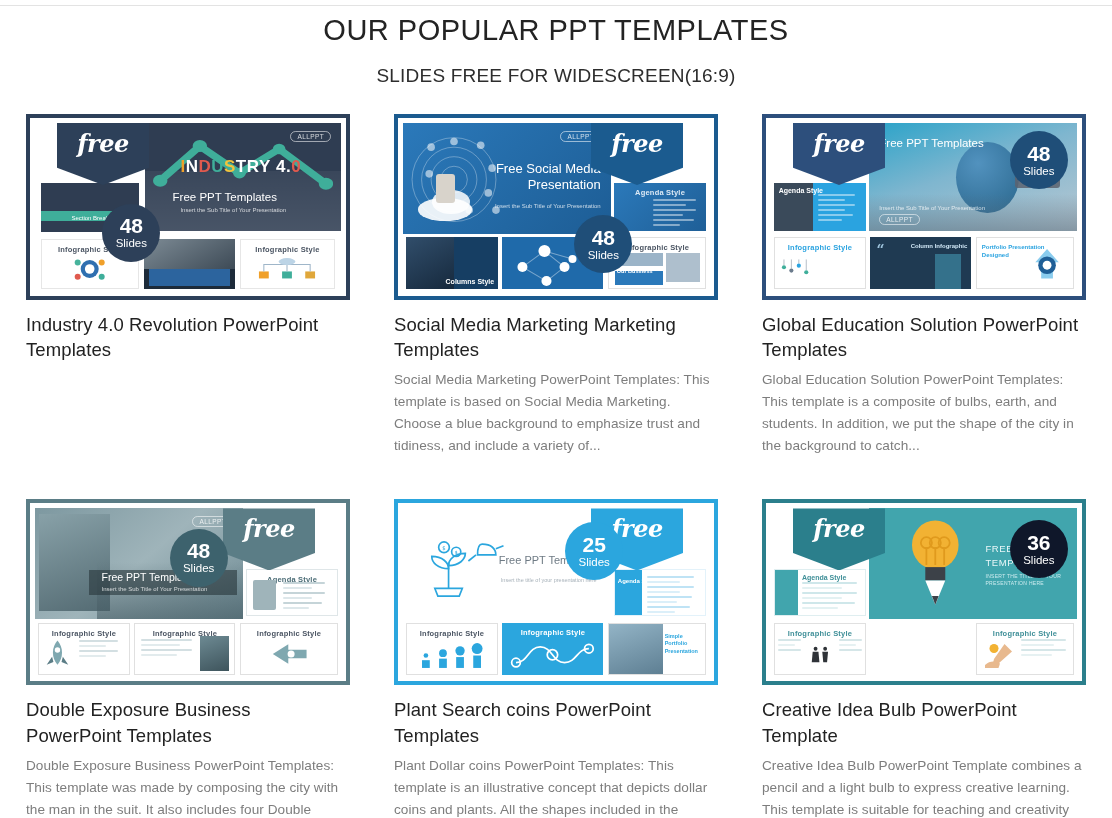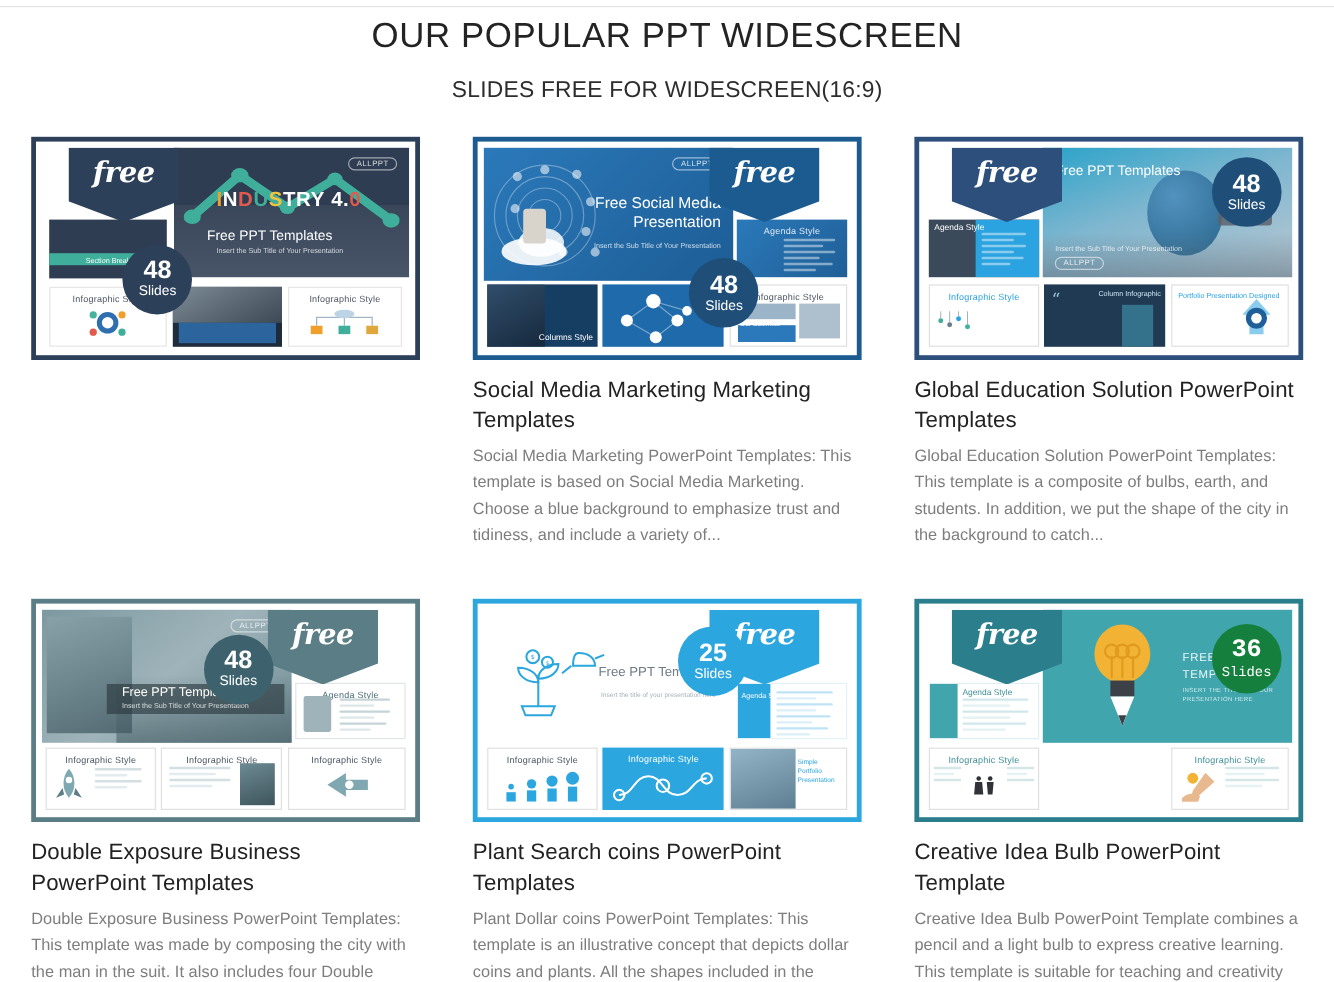--- a/index.html
+++ b/index.html
@@ -72,21 +72,21 @@
   .badge {
     position:absolute; z-index:7; border-radius:50%;
     width:58px; height:58px; background:#2d4059; color:#fff;
     display:flex; flex-direction:column; align-items:center; justify-content:center;
     line-height:1;
   }
   .badge .num { font-size:21px; font-weight:700; }
   .badge .lbl { font-size:11.5px; font-weight:400; margin-top:2px; }
 
   
-  .panel { position:absolute; overflow:hidden; }
+  .panel { position:absolute; overflow:hidden;font-weight:bold; }
   .panel-label {
     position:absolute; top:5px; left:0; right:0; text-align:center;
     font-size:7.5px; color:#4b5563; letter-spacing:.2px;
   }
   .lines { position:absolute; }
   .line { height:2px; background:rgba(255,255,255,.45); margin-bottom:3px; border-radius:1px; }
   .dot { border-radius:50%; position:absolute; }
 
   .hero-title { position:absolute; color:#fff; line-height:1.25; }
   .hero-sub { position:absolute; color:rgba(255,255,255,.75); font-size:6px; }
@@ -173,21 +173,21 @@
   .t6 .p1 { left:1%; bottom:1%; width:30%; height:31%; background:#fff; border:1px solid #e0e0e0; }
   .t6 .p2 { left:32.5%; bottom:1%; width:33%; height:31%; background:#2b8f99; }
   .t6 .p3 { left:67%; bottom:1%; width:32%; height:31%; background:#fff; border:1px solid #e0e0e0; }
 </style>
 </head>
 <body>
 
 <div class="top-rule"></div>
 
 <div class="page-head">
-  <h1 class="page-title">OUR POPULAR PPT WIDESCREEN</h1>
+  <h1 class="page-title">OUR POPULAR PPT TEMPLATES</h1>
   <h2 class="page-subtitle">SLIDES FREE FOR WIDESCREEN(16:9)</h2>
 </div>
 
 <div class="grid">
 
   <div class="card">
     <div class="thumb t1">
       <div class="thumb-inner">
         <div class="hero">
           <div class="sky"></div>
@@ -237,20 +237,21 @@
         </div>
         <div class="ribbon left">
           <span>free</span>
         </div>
         <div class="badge" style="left:22%;top:48%;">
           <div class="num">48</div>
           <div class="lbl">Slides</div>
         </div>
       </div>
     </div>
+    <h3 class="card-title">Industry 4.0 Revolution PowerPoint Templates</h3>
   </div>
 
   <div class="card">
     <div class="thumb t2">
       <div class="thumb-inner">
         <div class="hero">
           <svg class="radar" viewBox="0 0 100 100">
             <g fill="none" stroke="rgba(255,255,255,.32)" stroke-width="1">
               <circle cx="34" cy="52" r="14"></circle>
                 <circle cx="34" cy="52" r="24"></circle>
@@ -592,21 +593,21 @@
           <div class="lines" style="left:46%;top:30%;right:4%;">
             <div class="line" style="width:94%;background:#d5e6e8"></div>
               <div class="line" style="width:68%;background:#e6f1f2"></div>
             <div class="line" style="width:94%;background:#d5e6e8"></div>
               <div class="line" style="width:64%;background:#e6f1f2"></div>
           </div>
         </div>
         <div class="ribbon left" style="background:#2b7f8c">
           <span>free</span>
         </div>
-        <div class="badge" style="right:3%;top:7%;background:#15803d;font-family:Liberation Mono, monospace;">
+        <div class="badge" style="right:3%;top:7%;background:#0f172a;">
           <div class="num">36</div>
           <div class="lbl">Slides</div>
         </div>
       </div>
     </div>
     <h3 class="card-title">Creative Idea Bulb PowerPoint Template</h3>
     <p class="card-desc">Creative Idea Bulb PowerPoint Template combines a pencil and a light bulb to express creative learning. This template is suitable for teaching and creativity presentations. Search...</p>
   </div>
 
 </div>

